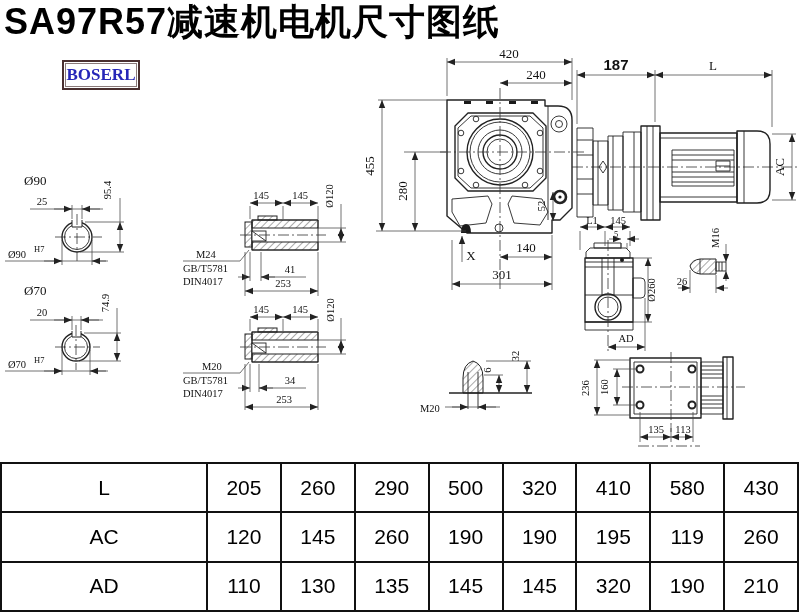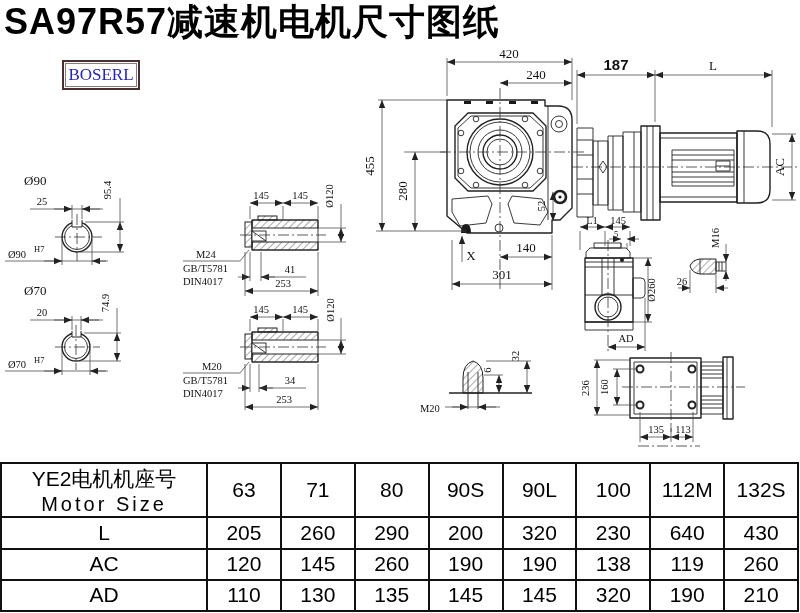--- a/index.html
+++ b/index.html
@@ -3,21 +3,21 @@
 <meta charset="utf-8">
 <style>
   html,body{margin:0;padding:0;background:#fff;}
   .page{position:relative;width:800px;height:613px;background:#fff;overflow:hidden;
         font-family:"Liberation Sans",sans-serif;}
   .title{position:absolute;left:4px;top:-2px;font-size:36px;font-weight:700;color:#000;
          letter-spacing:1px;white-space:nowrap;}
   .logo{position:absolute;left:62px;top:60px;width:74px;height:26px;border:2px solid #4a3030;
         box-shadow:inset 0 0 0 1px #fff,inset 0 0 0 2px #8a7a7a;
         display:flex;align-items:center;justify-content:center;}
-  .logo span{font-family:"Liberation Serif",serif;font-weight:400;font-size:17px;color:#2626b8;}
+  .logo span{font-family:"Liberation Serif",serif;font-weight:700;font-size:17px;color:#2626b8;}
   svg{position:absolute;left:0;top:0;}
   svg text{fill:#111;stroke:none;}
   .o{fill:none;stroke:#222;stroke-width:1.4;stroke-linejoin:round;}
   .l{fill:none;stroke:#222;stroke-width:0.9;stroke-linejoin:round;}
   .t{fill:none;stroke:#444;stroke-width:0.75;}
   .c{fill:none;stroke:#333;stroke-width:0.8;stroke-dasharray:11 3 2 3;}
   .ht{fill:url(#h);stroke:#222;stroke-width:1;}
   .dk{fill:#1a1a1a;stroke:none;}
   .d1{font:13px "Liberation Serif",serif;}
   .d2{font:10.5px "Liberation Serif",serif;}
@@ -399,53 +399,39 @@
         <col>
         <col>
         <col>
         <col>
         <col>
         <col>
         <col>
         <col>
       </colgroup>
     <tbody>
-        <tr class="hdr">
-      <th>
-        <div>YE2电机机座号</div>
-        <div class="hd2">Motor Size</div>
-      </th>
-      <td>63</td>
-      <td>71</td>
-      <td>80</td>
-      <td>90S</td>
-      <td>90L</td>
-      <td>100</td>
-      <td>112M</td>
-      <td>132S</td>
-    </tr>
     <tr class="row">
       <th>L</th>
       <td>205</td>
       <td>260</td>
       <td>290</td>
-      <td>200</td>
+      <td>500</td>
       <td>320</td>
-      <td>230</td>
-      <td>640</td>
+      <td>410</td>
+      <td>580</td>
       <td>430</td>
     </tr>
     <tr class="row">
       <th>AC</th>
       <td>120</td>
       <td>145</td>
       <td>260</td>
       <td>190</td>
       <td>190</td>
-      <td>138</td>
+      <td>195</td>
       <td>119</td>
       <td>260</td>
     </tr>
     <tr class="row">
       <th>AD</th>
       <td>110</td>
       <td>130</td>
       <td>135</td>
       <td>145</td>
       <td>145</td>

